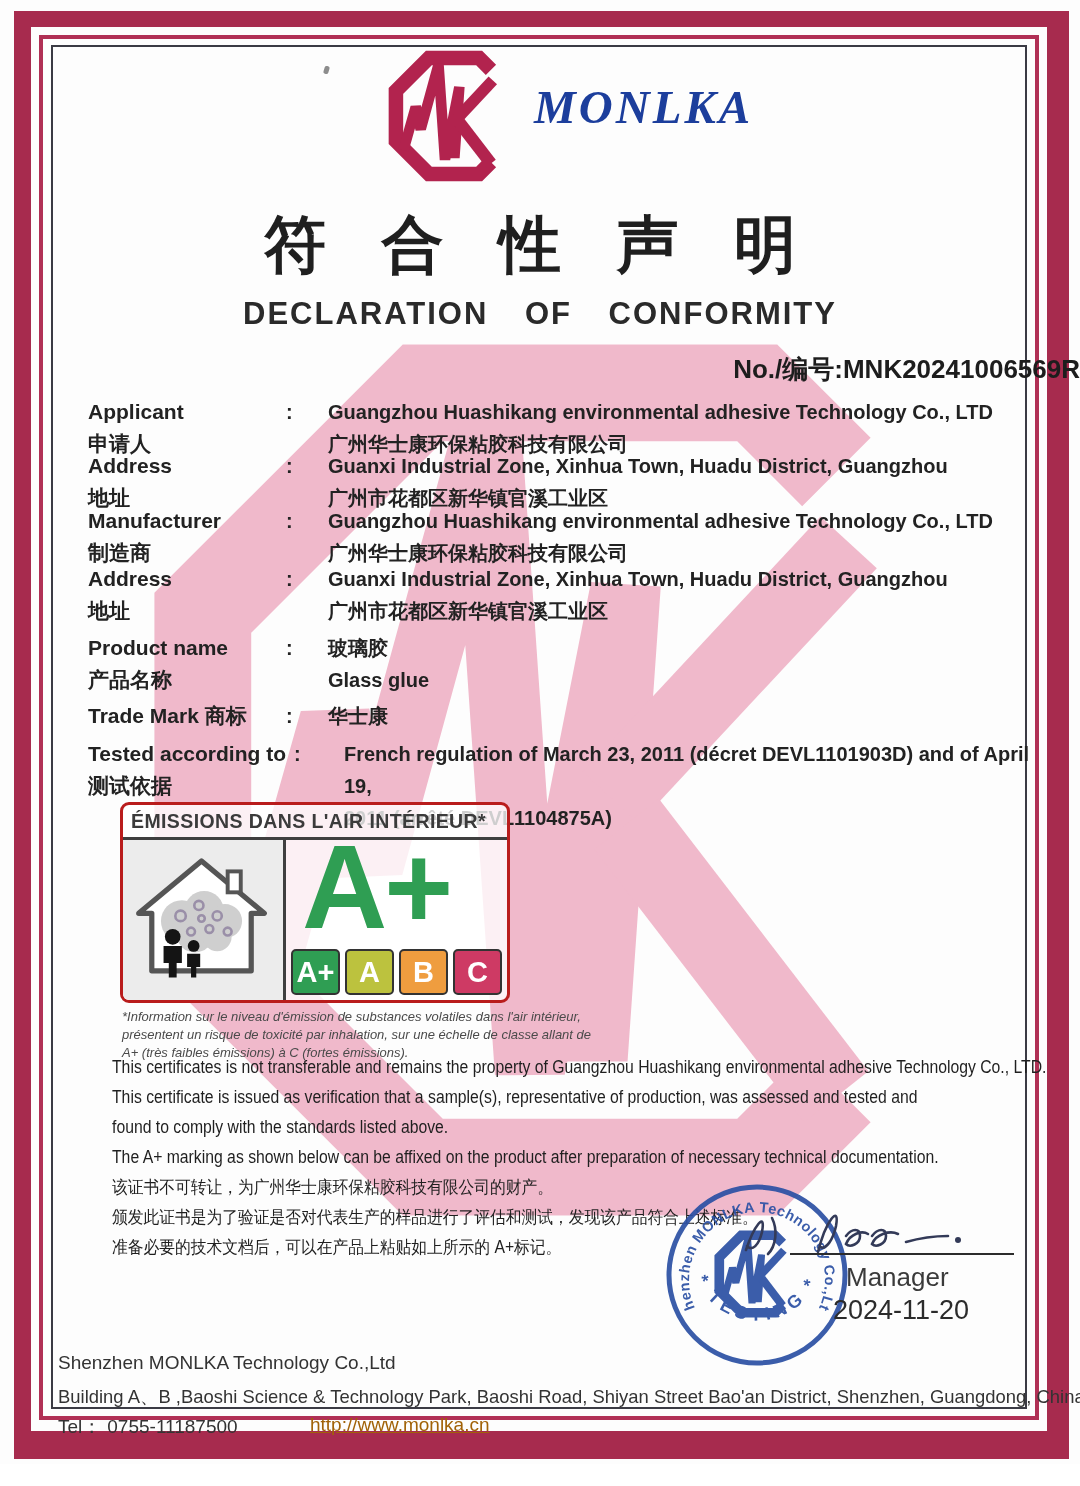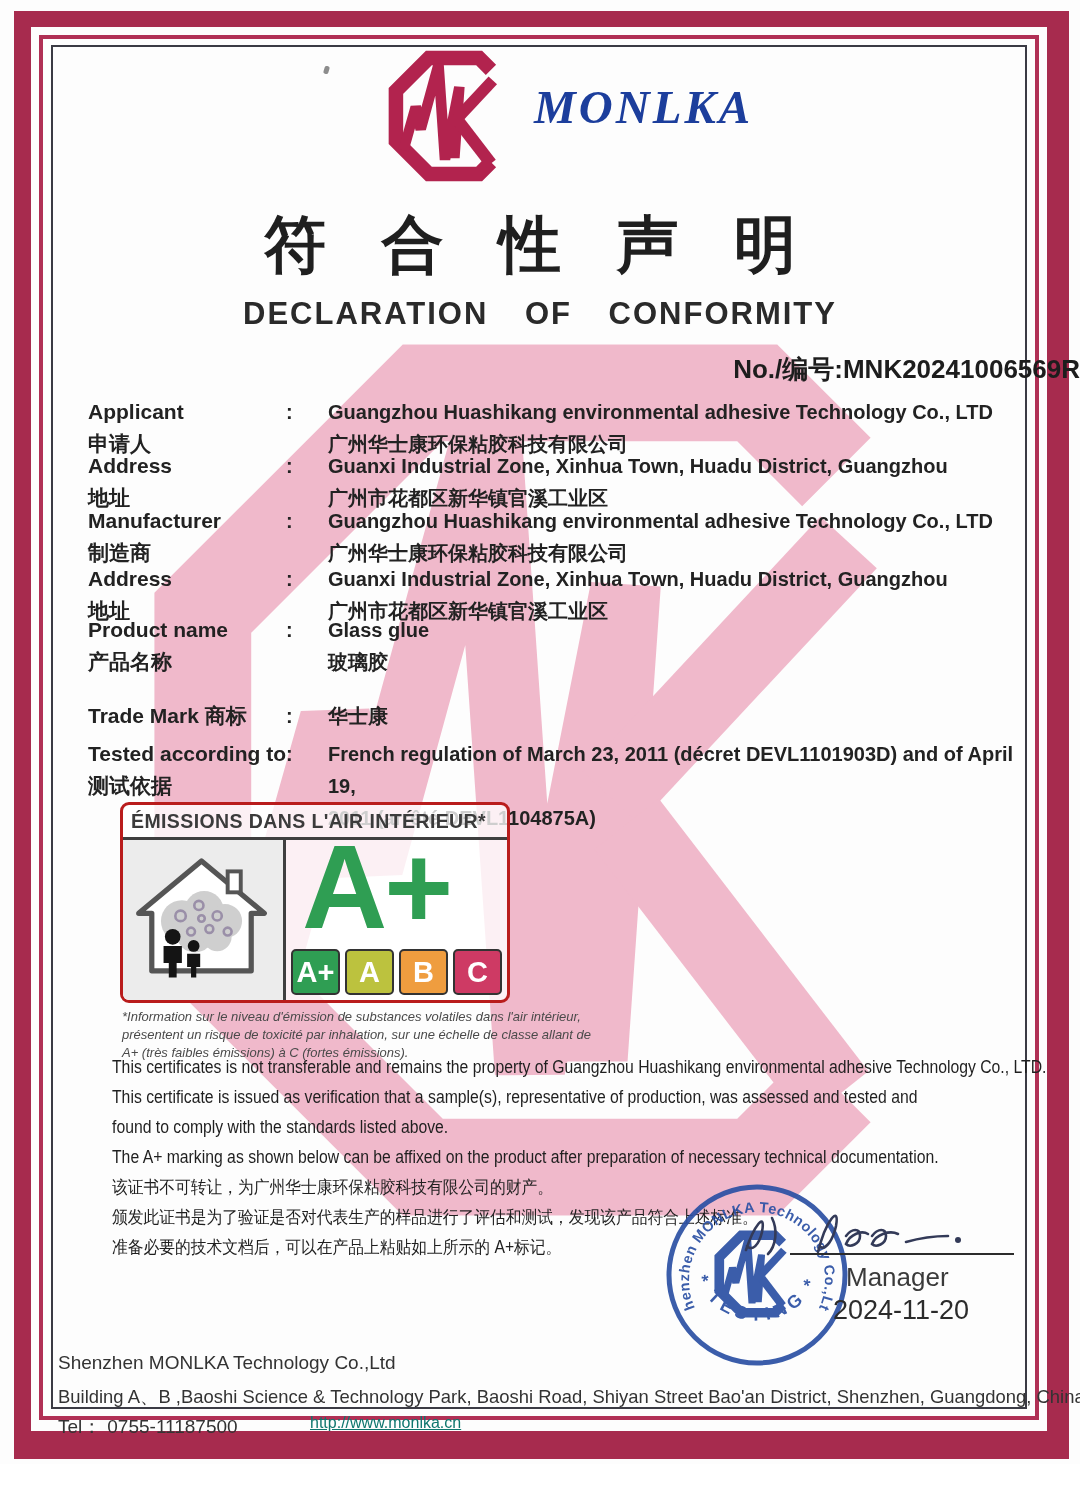--- a/index.html
+++ b/index.html
@@ -22,21 +22,21 @@
      font-family:"Liberation Serif","DejaVu Serif",serif;font-weight:700;font-size:62px;
      letter-spacing:20px;color:#1f1f1f;}
   .title-en{position:absolute;left:0;top:296px;width:1080px;text-align:center;font-weight:700;
      font-size:31px;letter-spacing:2px;word-spacing:26px;color:#2a2a2a;}
   .cert-no{position:absolute;left:0;top:352px;width:1080px;text-align:right;font-weight:700;font-size:26px;color:#1d1d1d;}
   
   .frow{position:absolute;left:88px;display:flex;font-weight:700;font-size:21px;line-height:32px;color:#222;}
   .flabel{width:198px;}
   .fcolon{width:22px;font-size:20px;}
   .fvalue{width:700px;font-size:20px;margin-left:20px;}
-  .r1{top:396px;} .r2{top:450px;} .r3{top:505px;} .r4{top:563px;} .r5{top:614px;} .r6{top:700px;} .r7{top:738px;}
+  .r1{top:396px;} .r2{top:450px;} .r3{top:505px;} .r4{top:563px;} .r5{top:632px;} .r6{top:700px;} .r7{top:738px;gap:8px;}
   
   .eml{position:absolute;left:120px;top:802px;width:390px;border:3px solid #b91c1c;border-radius:9px;
        background:rgba(255,255,255,.78);box-sizing:border-box;}
   .eml-header{padding:5px 8px 4px;font-weight:700;font-size:19.5px;letter-spacing:.4px;color:#3b3b3b;
        border-bottom:3px solid #3f3f3f;white-space:nowrap;}
   .eml-body{display:flex;height:160px;}
   .eml-house{width:160px;border-right:3px solid #3f3f3f;background:#ececec;border-radius:0 0 0 6px;}
   .eml-right{flex:1;position:relative;}
   .eml-aplus{position:absolute;left:16px;top:-14px;font-weight:700;font-size:118px;line-height:1.05;
        letter-spacing:-3px;color:#2f9e53;}
@@ -55,21 +55,21 @@
   .sig{position:absolute;left:700px;top:1192px;width:330px;height:80px;}
   .sig-line{position:absolute;left:790px;top:1253px;width:224px;height:2px;background:#2c2c2c;}
   .sig-role{position:absolute;left:846px;top:1262px;font-size:26px;color:#3a3a3a;}
   .sig-date{position:absolute;left:833px;top:1295px;font-size:27px;color:#2b2b2b;}
   
   .foot1{position:absolute;left:58px;top:1352px;font-size:19px;color:#333;}
   .foot2{position:absolute;left:58px;top:1384px;font-size:19px;color:#333;white-space:nowrap;
         transform:scaleX(.97);transform-origin:left top;}
   .foot3{position:absolute;left:58px;top:1414px;font-size:19px;color:#333;}
   .foot3 .tel-no{margin-left:6px;}
-  .weblink{position:absolute;left:310px;top:1414px;font-size:16px;color:#0f766e;text-decoration:underline;}
+  .weblink{position:absolute;left:310px;top:1414px;font-size:19px;color:#a16207;text-decoration:underline;}
 </style>
 </head>
 <body>
 
 <svg width="0" height="0" style="position:absolute">
   <defs>
     <symbol id="mk" viewBox="0 0 100 100">
       <path d="M78,15 L69,6 L31,6 L6,31 L6,69 L31,94 L69,94 L78,85" fill="none" stroke="currentColor" stroke-width="11" stroke-linejoin="miter"></path>
       <g transform="skewX(-4)" fill="none" stroke="currentColor" stroke-linejoin="miter">
         <path d="M17,76 L24,43 L29,60 L39,11 L49,83 L56,28 L56,82" stroke-width="8"></path>
@@ -146,22 +146,22 @@
         <div>广州市花都区新华镇官溪工业区</div>
         </div>
     </div>
     <div class="frow r5">
       <div class="flabel">
           <div>Product name</div>
         <div>产品名称</div>
         </div>
       <div class="fcolon">:</div>
       <div class="fvalue">
-          <div>Glass glue</div>
-        <div>玻璃胶</div>
+          <div>玻璃胶</div>
+        <div>Glass glue</div>
         </div>
     </div>
     <div class="frow r6">
       <div class="flabel">
           <div>Trade Mark 商标</div>
         </div>
       <div class="fcolon">:</div>
       <div class="fvalue">
           <div>华士康</div>
         </div>

